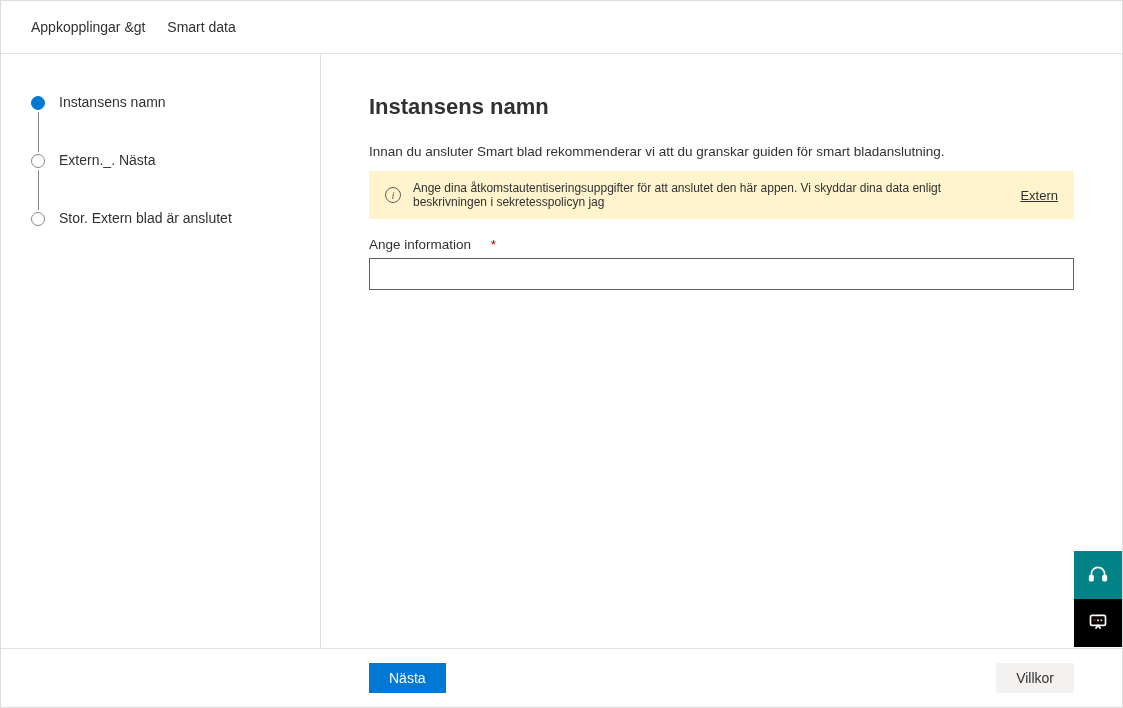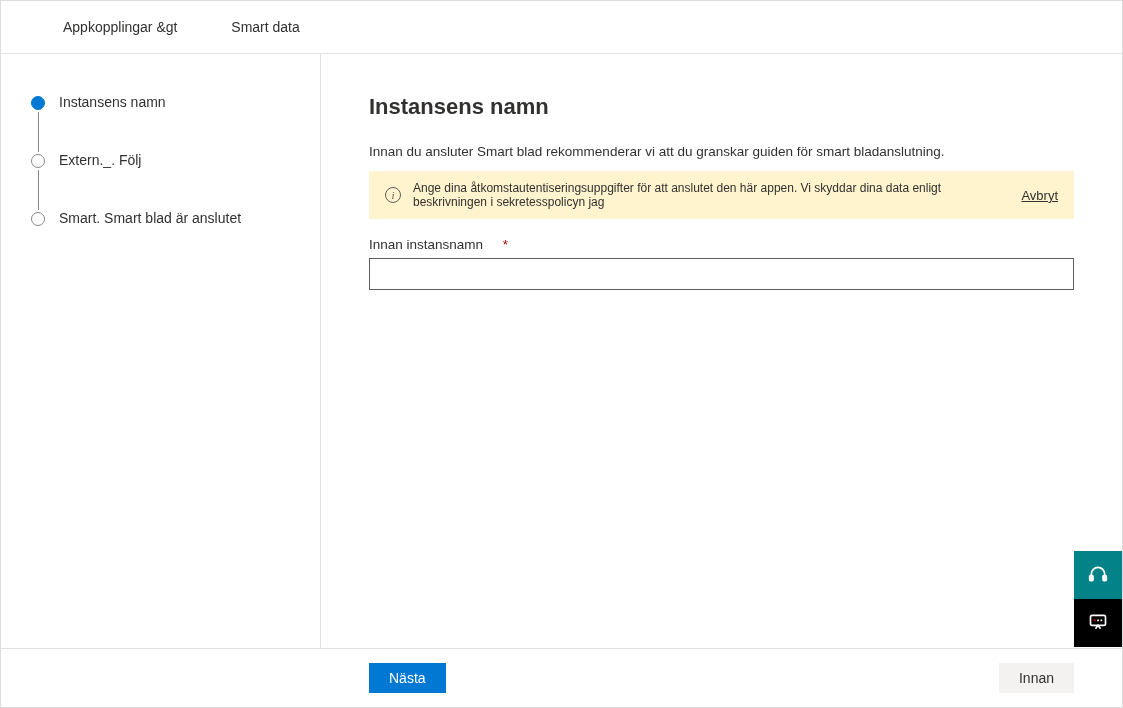--- a/index.html
+++ b/index.html
@@ -22,21 +22,20 @@
       flex-direction: column;
     }
     .breadcrumb {
       padding: 18px 30px;
       border-bottom: 1px solid #e1e1e1;
       font-size: 14px;
       color: #323130;
     }
     .breadcrumb-item {
       margin-right: 18px;
-      margin-left: 32px;
     }
     .body-area {
       display: flex;
       flex: 1;
       overflow: hidden;
     }
     .sidebar {
       width: 320px;
       border-right: 1px solid #e1e1e1;
       padding: 40px 30px;
@@ -222,55 +221,55 @@
     <aside class="sidebar">
       <ul class="steps">
         <li class="step active">
           <span class="step-indicator"></span>
           <span class="step-line"></span>
           <span class="step-label">Instansens namn</span>
         </li>
         <li class="step">
           <span class="step-indicator"></span>
           <span class="step-line"></span>
-          <span class="step-label">Extern._. Följ</span>
+          <span class="step-label">Extern._. Nästa</span>
         </li>
         <li class="step">
           <span class="step-indicator"></span>
 
-          <span class="step-label">Smart. Smart blad är anslutet</span>
+          <span class="step-label">Stor. Extern blad är anslutet</span>
         </li>
       </ul>
     </aside>
 
     <main class="main">
       <h1 class="page-title">Instansens namn</h1>
       <div class="intro-text">
         <div>Innan du ansluter Smart blad rekommenderar vi att du granskar guiden för smart bladanslutning.</div>
       </div>
 
       <div class="info-banner">
         <span class="info-icon">i</span>
         <span class="info-text">Ange dina åtkomstautentiseringsuppgifter för att anslutet den här appen. Vi skyddar dina data enligt beskrivningen i sekretesspolicyn jag</span>
-        <span class="info-link">Avbryt</span>
+        <span class="info-link">Extern</span>
       </div>
 
       <div class="field-label">
-        <span>Innan instansnamn</span>
+        <span>Ange information</span>
         <span class="required">*</span>
       </div>
       <input type="text" class="text-input" value="" style="">
     </main>
   </div>
 
   <div class="footer">
     <div class="spacer-left"></div>
     <div class="footer-buttons">
       <button class="btn btn-primary">Nästa</button>
-      <button class="btn btn-secondary">Innan</button>
+      <button class="btn btn-secondary">Villkor</button>
     </div>
   </div>
 
   <div class="floating-widgets">
     <div class="widget widget-teal">
       <span>
         <svg viewBox="0 0 24 24" fill="none" stroke="#fff" stroke-width="2">
           <path d="M4 14v-2a8 8 0 0116 0v2"></path>
           <rect x="2" y="14" width="4" height="6" rx="1" fill="#fff"></rect>
           <rect x="18" y="14" width="4" height="6" rx="1" fill="#fff"></rect>

